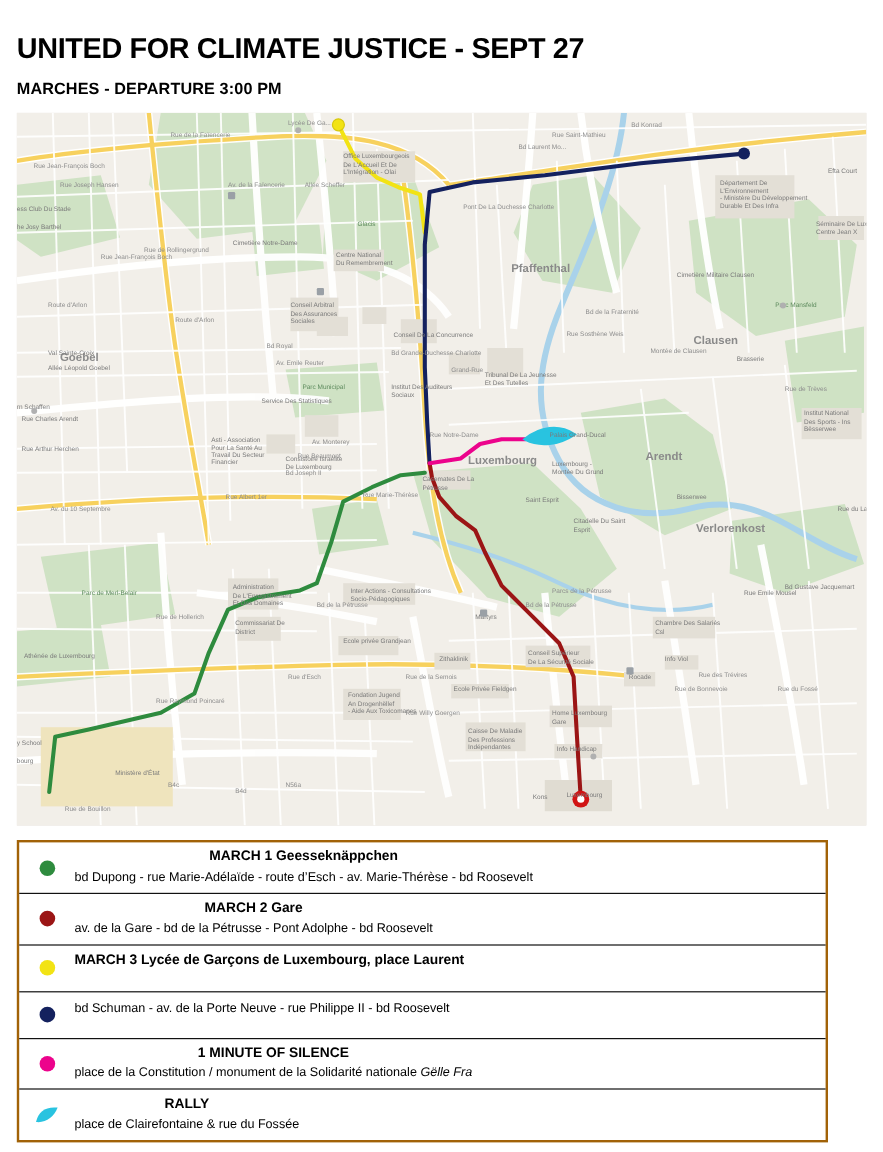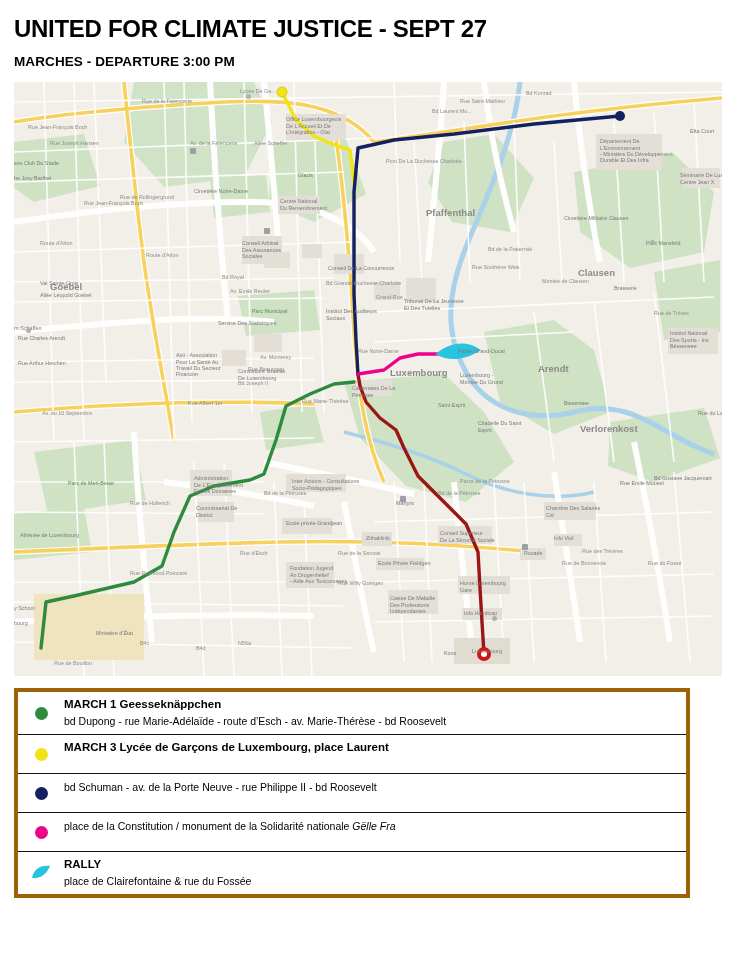--- a/index.html
+++ b/index.html
@@ -12,21 +12,21 @@
     height: 960px;
     font-family: "Liberation Sans", sans-serif;
     color: #000000;
     overflow: hidden;
   }
   .page {
     position: relative;
     width: 736px;
     height: 960px;
     box-sizing: border-box;
-    padding: 0 14px;
+    padding: 12px 14px;
   }
   
   .header {
     padding-top: 16px;
   }
   .title {
     font-size: 24px;
     font-weight: bold;
     letter-spacing: -0.3px;
     line-height: 1.1;
@@ -87,22 +87,23 @@
   .poi-sq {
     position: absolute;
     width: 6px; height: 6px;
     background: #9aa0a6;
     border-radius: 1px;
   }
   
   .legend {
     margin-top: 12px;
     width: 676px;
-    border: 4px solid #a16207;
+    border: 2px solid #a16207;
     box-sizing: border-box;
+    text-align: center;
   }
   .legend-row {
     display: flex;
     align-items: flex-start;
     border-bottom: 1px solid #111111;
     min-height: 39px;
     box-sizing: border-box;
   }
   .legend-row:last-child {
     border-bottom: none;
@@ -474,20 +475,29 @@
     <div class="legend-row">
       <div class="legend-marker">
         <span class="dot" style="background:#2e8b3e;"></span>
       </div>
       <div class="legend-text">
         <div class="legend-title">MARCH 1 Geesseknäppchen</div>
         <div class="legend-sub">bd Dupong - rue Marie-Adélaïde - route d’Esch - av. Marie-Thérèse - bd Roosevelt</div>
       </div>
     </div>
 
+    <div class="legend-row">
+      <div class="legend-marker">
+        <span class="dot" style="background:#9b1515;"></span>
+      </div>
+      <div class="legend-text">
+        <div class="legend-title">MARCH 2 Gare</div>
+        <div class="legend-sub">av. de la Gare - bd de la Pétrusse - Pont Adolphe - bd Roosevelt</div>
+      </div>
+    </div>
 
     <div class="legend-row">
       <div class="legend-marker">
         <span class="dot" style="background:#f2e314;"></span>
       </div>
       <div class="legend-text">
         <div class="legend-title">MARCH 3 Lycée de Garçons de Luxembourg, place Laurent</div>
       </div>
     </div>
 
@@ -498,20 +508,21 @@
       <div class="legend-text">
         <div class="legend-sub">bd Schuman - av. de la Porte Neuve - rue Philippe II - bd Roosevelt</div>
       </div>
     </div>
 
     <div class="legend-row">
       <div class="legend-marker">
         <span class="dot" style="background:#ec038c;"></span>
       </div>
       <div class="legend-text">
+        <div class="legend-title">1 MINUTE OF SILENCE</div>
         <div class="legend-sub"><span>place de la Constitution / monument de la Solidarité nationale </span><i>Gëlle Fra</i></div>
       </div>
     </div>
 
     <div class="legend-row">
       <div class="legend-marker">
         <svg class="rally-shape" viewBox="0 0 20 15">
           <path d="M1,13 C3,4 9,0 19,1 C16,9 9,14 1,13 Z" fill="#29c3e0"></path>
         </svg>
       </div>

